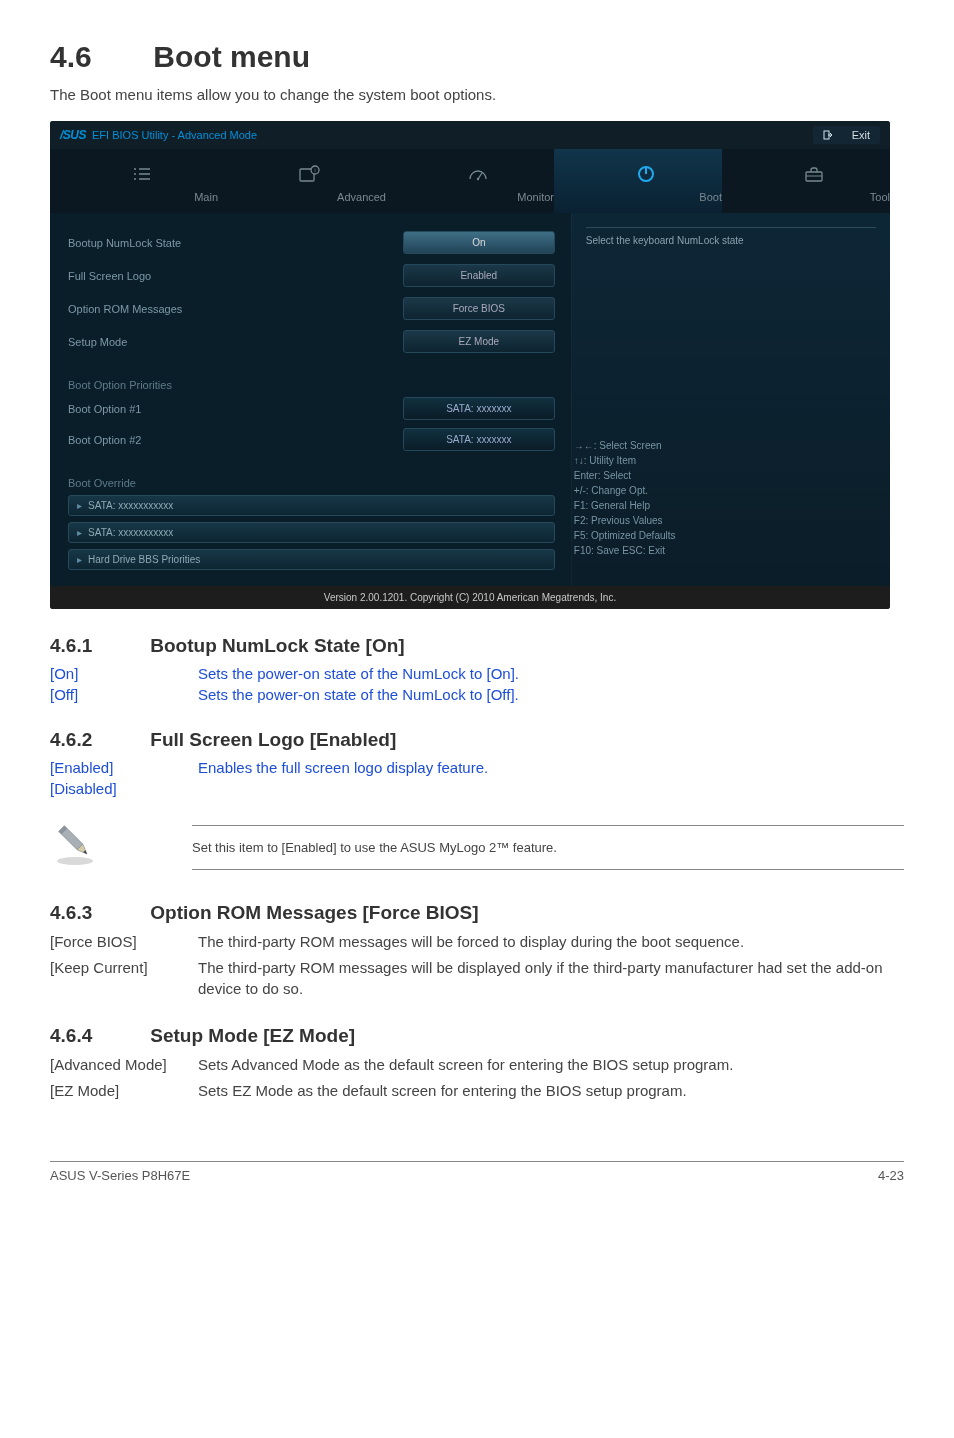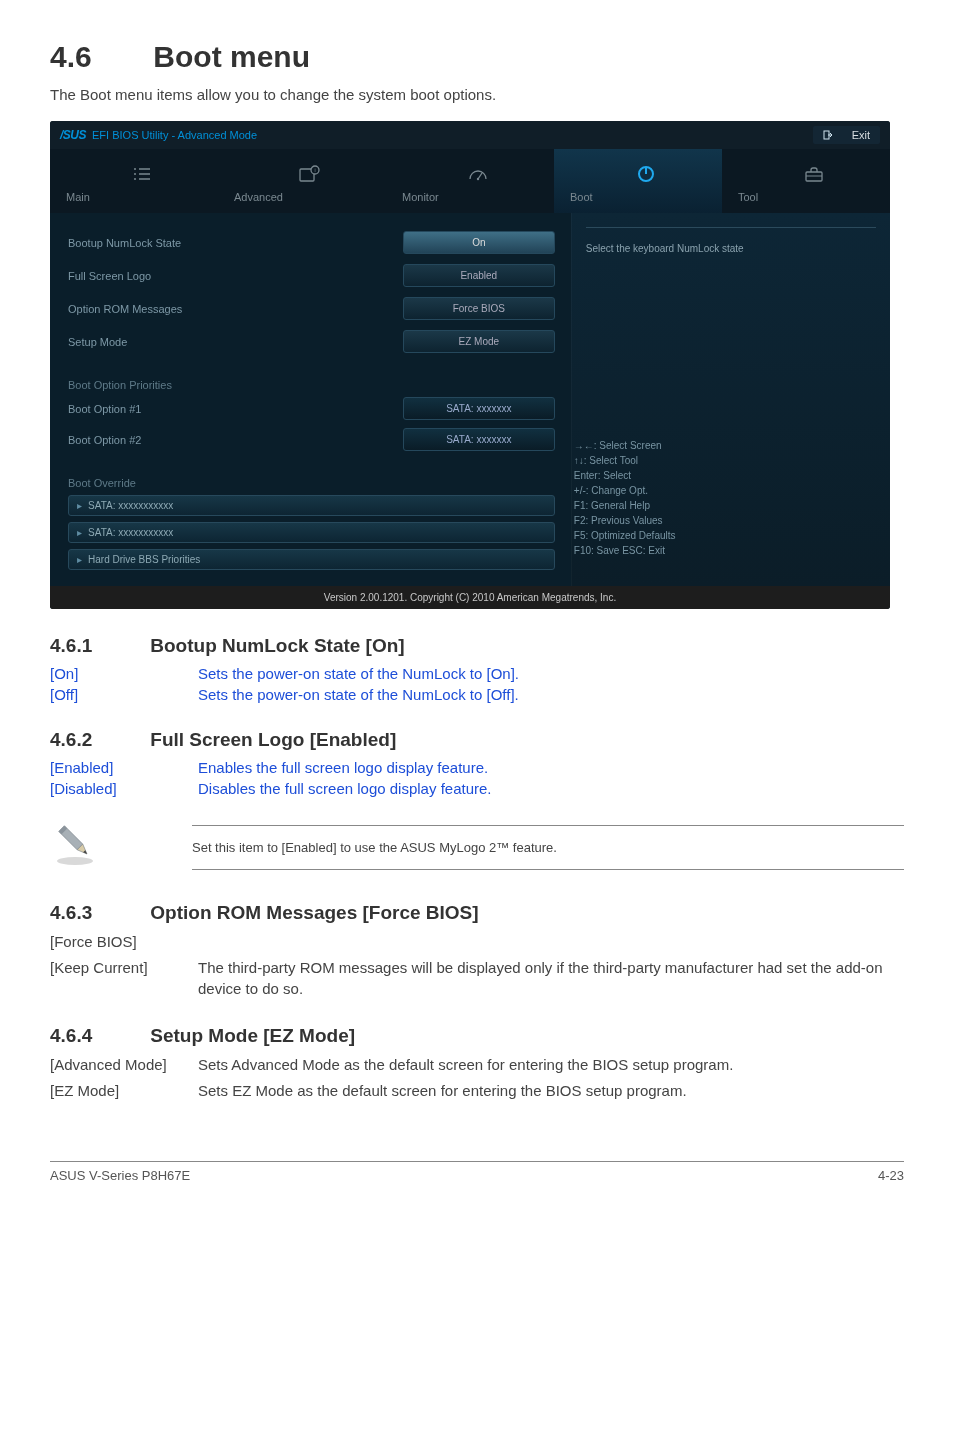--- a/index.html
+++ b/index.html
@@ -16,30 +16,30 @@
 
   
   .bios-panel { width: 840px; background: #0a1e2a; border-radius: 3px; overflow: hidden; }
   .bios-topbar { background: #101e28; display: flex; align-items: center; padding: 6px 10px; height: 28px; }
   .asus-logo { color: #0090d8; font-size: 12px; font-weight: bold; letter-spacing: -0.5px; font-style: italic; }
   .bios-topbar-title { color: #0090d8; font-size: 11px; margin-left: 6px; }
   .exit-btn { margin-left: auto; display: flex; align-items: center; gap: 19px; color: #d8dee2; font-size: 11px; background: rgba(20,40,55,0.8); padding: 3px 10px; border-radius: 2px; }
   .exit-icon { width: 10px; height: 10px; display:inline-block; }
 
   .bios-tabs { display: flex; background: #0b1822; }
-  .bios-tab { flex: 1; text-align: left; padding: 14px 0 10px 16px; color: #7a8890; font-size: 11px; position: relative; }
+  .bios-tab { flex: 1; text-align: right; padding: 14px 0 10px 16px; color: #7a8890; font-size: 11px; position: relative; }
   .bios-tab.active { background: linear-gradient(#11354b, #0a2132); }
   .tab-icon { height: 22px; display:flex; align-items:center; justify-content:center; margin-bottom:6px; color:#7a8890; }
   .bios-tab.active .tab-icon { color:#1fa9ee; }
   .tab-label { display:block; }
 
   .bios-body { display:flex; min-height: 340px; }
   .bios-left { flex: 0 0 62%; padding: 18px 16px 10px 18px; }
   .bios-right { flex: 1; background: linear-gradient(#0d2636, #0b1d28); padding: 14px 14px; border-left: 1px solid rgba(255,255,255,0.03); position: relative; }
-  .right-top { border-top:1px solid #2b4a5c; padding-top:14px; color:#8aa2ae; font-size:10px; line-height:1.4; min-height:110px;}
+  .right-top { border-top:1px solid #2b4a5c; padding-top:6px; color:#8aa2ae; font-size:10px; line-height:1.4; min-height:110px;}
   .right-hints { position:absolute; bottom:28px; left:2px; right:14px; color:#7894a2; font-size:10px; line-height:1.5; }
 
   .setting-row { display:flex; align-items:center; margin-bottom:10px; }
   .setting-label { color:#7d98a6; font-size:11px; flex:1; }
   .setting-group-label { color:#5e7a88; font-size:11px; margin-bottom:6px; margin-top:6px; }
   .setting-pill { width:152px; text-align:center; padding:5px 0; font-size:10px; border-radius:3px; background: linear-gradient(#1b3848,#0d2330); color:#aab; border:1px solid #25485c; }
   .pill-highlight { background: linear-gradient(#3f6f86,#214357); color:#ddd; }
   .pill-dark { background: linear-gradient(#113040,#0a1c27); color:#9ac; }
 
   .override-row { background: linear-gradient(#173747,#0d2533); border:1px solid #27495c; border-radius:3px; padding:4px 8px; margin-bottom:6px; display:flex; align-items:center; }
@@ -187,21 +187,21 @@
       <div class="override-row">
         <span class="override-chevron">▸</span>
         <span class="override-text">Hard Drive BBS Priorities</span>
       </div>
     </div>
 
     <div class="bios-right">
       <div class="right-top">Select the keyboard NumLock state</div>
       <div class="right-hints">
         <div>→←: Select Screen</div>
-        <div>↑↓: Select Tool</div>
+        <div>↑↓: Utility Item</div>
         <div>Enter: Select</div>
         <div>+/-: Change Opt.</div>
         <div>F1: General Help</div>
         <div>F2: Previous Values</div>
         <div>F5: Optimized Defaults</div>
         <div>F10: Save   ESC: Exit</div>
       </div>
     </div>
   </div>
   <div class="bios-footer">Version 2.00.1201.  Copyright (C) 2010 American Megatrends, Inc.</div>
@@ -223,21 +223,20 @@
 <h2 class="subsection-title">
   <span class="sub-num">4.6.2</span>
   <span>Full Screen Logo [Enabled]</span>
 </h2>
 <div class="defrow">
   <span class="defkey">[Enabled]</span>
   <span class="defval">Enables the full screen logo display feature.</span>
 </div>
 <div class="defrow">
   <span class="defkey">[Disabled]</span>
-  <span class="defval">Disables the full screen logo display feature.</span>
 </div>
 
 <div class="note-wrap">
   <div class="pencil">
     <svg viewBox="0 0 50 50" width="50" height="50">
       <ellipse cx="25" cy="44" rx="18" ry="4" fill="#d9d9d9"></ellipse>
       <g transform="rotate(-45 25 25)">
         <rect x="21" y="6" width="8" height="26" fill="#a8b0b6" stroke="#7a828a" stroke-width="0.6"></rect>
         <polygon points="21,32 29,32 25,42" fill="#d8cba8" stroke="#7a828a" stroke-width="0.6"></polygon>
         <polygon points="23.5,38 26.5,38 25,42" fill="#444"></polygon>
@@ -247,20 +246,21 @@
   </div>
   <div class="note-box" style="flex:1;">Set this item to [Enabled] to use the ASUS MyLogo 2™ feature.</div>
 </div>
 
 <h2 class="subsection-title">
   <span class="sub-num">4.6.3</span>
   <span>Option ROM Messages [Force BIOS]</span>
 </h2>
 <div class="defrow2">
   <span class="defkey2">[Force BIOS]</span>
+  <span class="defval">The third-party ROM messages will be forced to display during the boot sequence.</span>
 </div>
 <div class="defrow2">
   <span class="defkey2">[Keep Current]</span>
   <span class="defval">The third-party ROM messages will be displayed only if the third-party manufacturer had set the add-on device to do so.</span>
 </div>
 
 <h2 class="subsection-title">
   <span class="sub-num">4.6.4</span>
   <span>Setup Mode [EZ Mode]</span>
 </h2>

